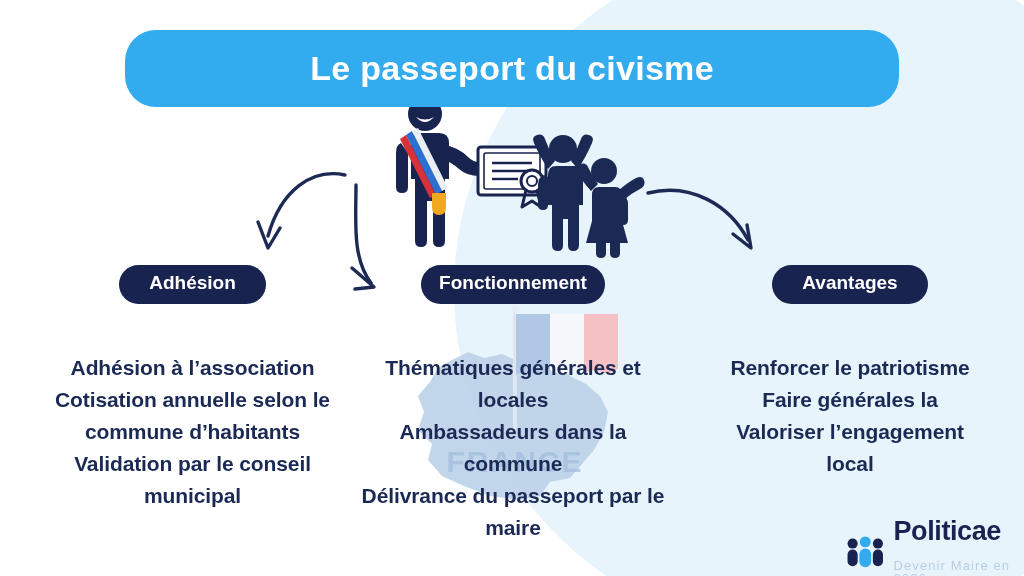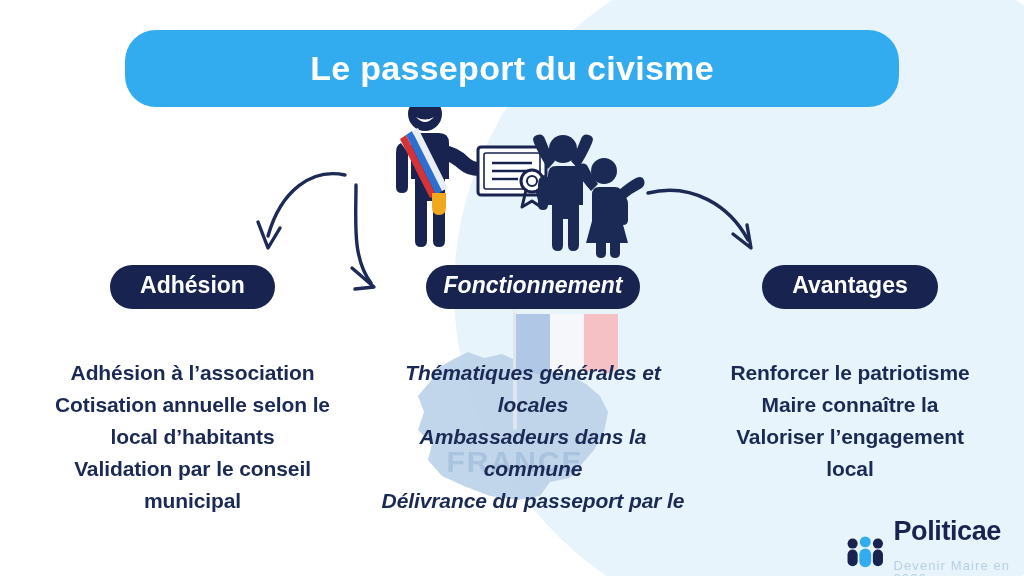--- a/index.html
+++ b/index.html
@@ -89,30 +89,30 @@
     opacity: 0.95;
   }
 
   
   .col {
     position: absolute;
     z-index: 6;
     text-align: center;
   }
   .col-left   { left: 30px;  top: 265px; width: 325px; }
-  .col-mid    { left: 372px; top: 265px; width: 322px; font-style: italic; }
+  .col-mid    { left: 352px; top: 265px; width: 322px; }
   .col-right  { left: 690px; top: 265px; width: 320px; }
 
   .pill {
     display: inline-block;
     background: #18234f;
     color: #ffffff;
     border-radius: 24px;
     padding: 7px 30px 9px;
-    font-size: 23px;
+    font-size: 19px;
     font-weight: 600;
     line-height: 1.2;
     white-space: nowrap;
   }
   .col-mid .pill { padding-left: 18px; padding-right: 18px; }
 
   .col-body {
     margin-top: 48px;
     color: #1b2a55;
     font-size: 21px;
@@ -232,42 +232,43 @@
       <path d="M238 96 q10 -9 18 -13 q6 -3 8 2 q2 6 -4 9 q-8 4 -15 10 Z"></path>
       <path d="M242 100 q6 2 6 9 v16 q0 5 -5 5 q-5 0 -5 -5 v-23 Z"></path>
     </g>
   </svg>
 
   <div class="col col-left">
     <div class="pill">Adhésion</div>
     <div class="col-body">
       <span class="line">Adhésion à l’association</span>
       <span class="line">Cotisation annuelle selon le</span>
-      <span class="line">local d’habitants</span>
+      <span class="line">commune d’habitants</span>
       <span class="line">Validation par le conseil</span>
       <span class="line">municipal</span>
     </div>
   </div>
 
   <div class="col col-mid">
     <div class="pill">Fonctionnement</div>
     <div class="col-body">
       <span class="line">Thématiques générales et</span>
       <span class="line">locales</span>
       <span class="line">Ambassadeurs dans la</span>
       <span class="line">commune</span>
       <span class="line">Délivrance du passeport par le</span>
+      <span class="line">maire</span>
     </div>
   </div>
 
   <div class="col col-right">
     <div class="pill">Avantages</div>
     <div class="col-body">
       <span class="line">Renforcer le patriotisme</span>
-      <span class="line">Maire connaître la</span>
+      <span class="line">Faire générales la</span>
       <span class="line">Valoriser l’engagement</span>
       <span class="line">local</span>
     </div>
   </div>
 
   <div class="title-bar">
     <span class="title-text">Le passeport du civisme</span>
   </div>
 
   <div class="logo">

